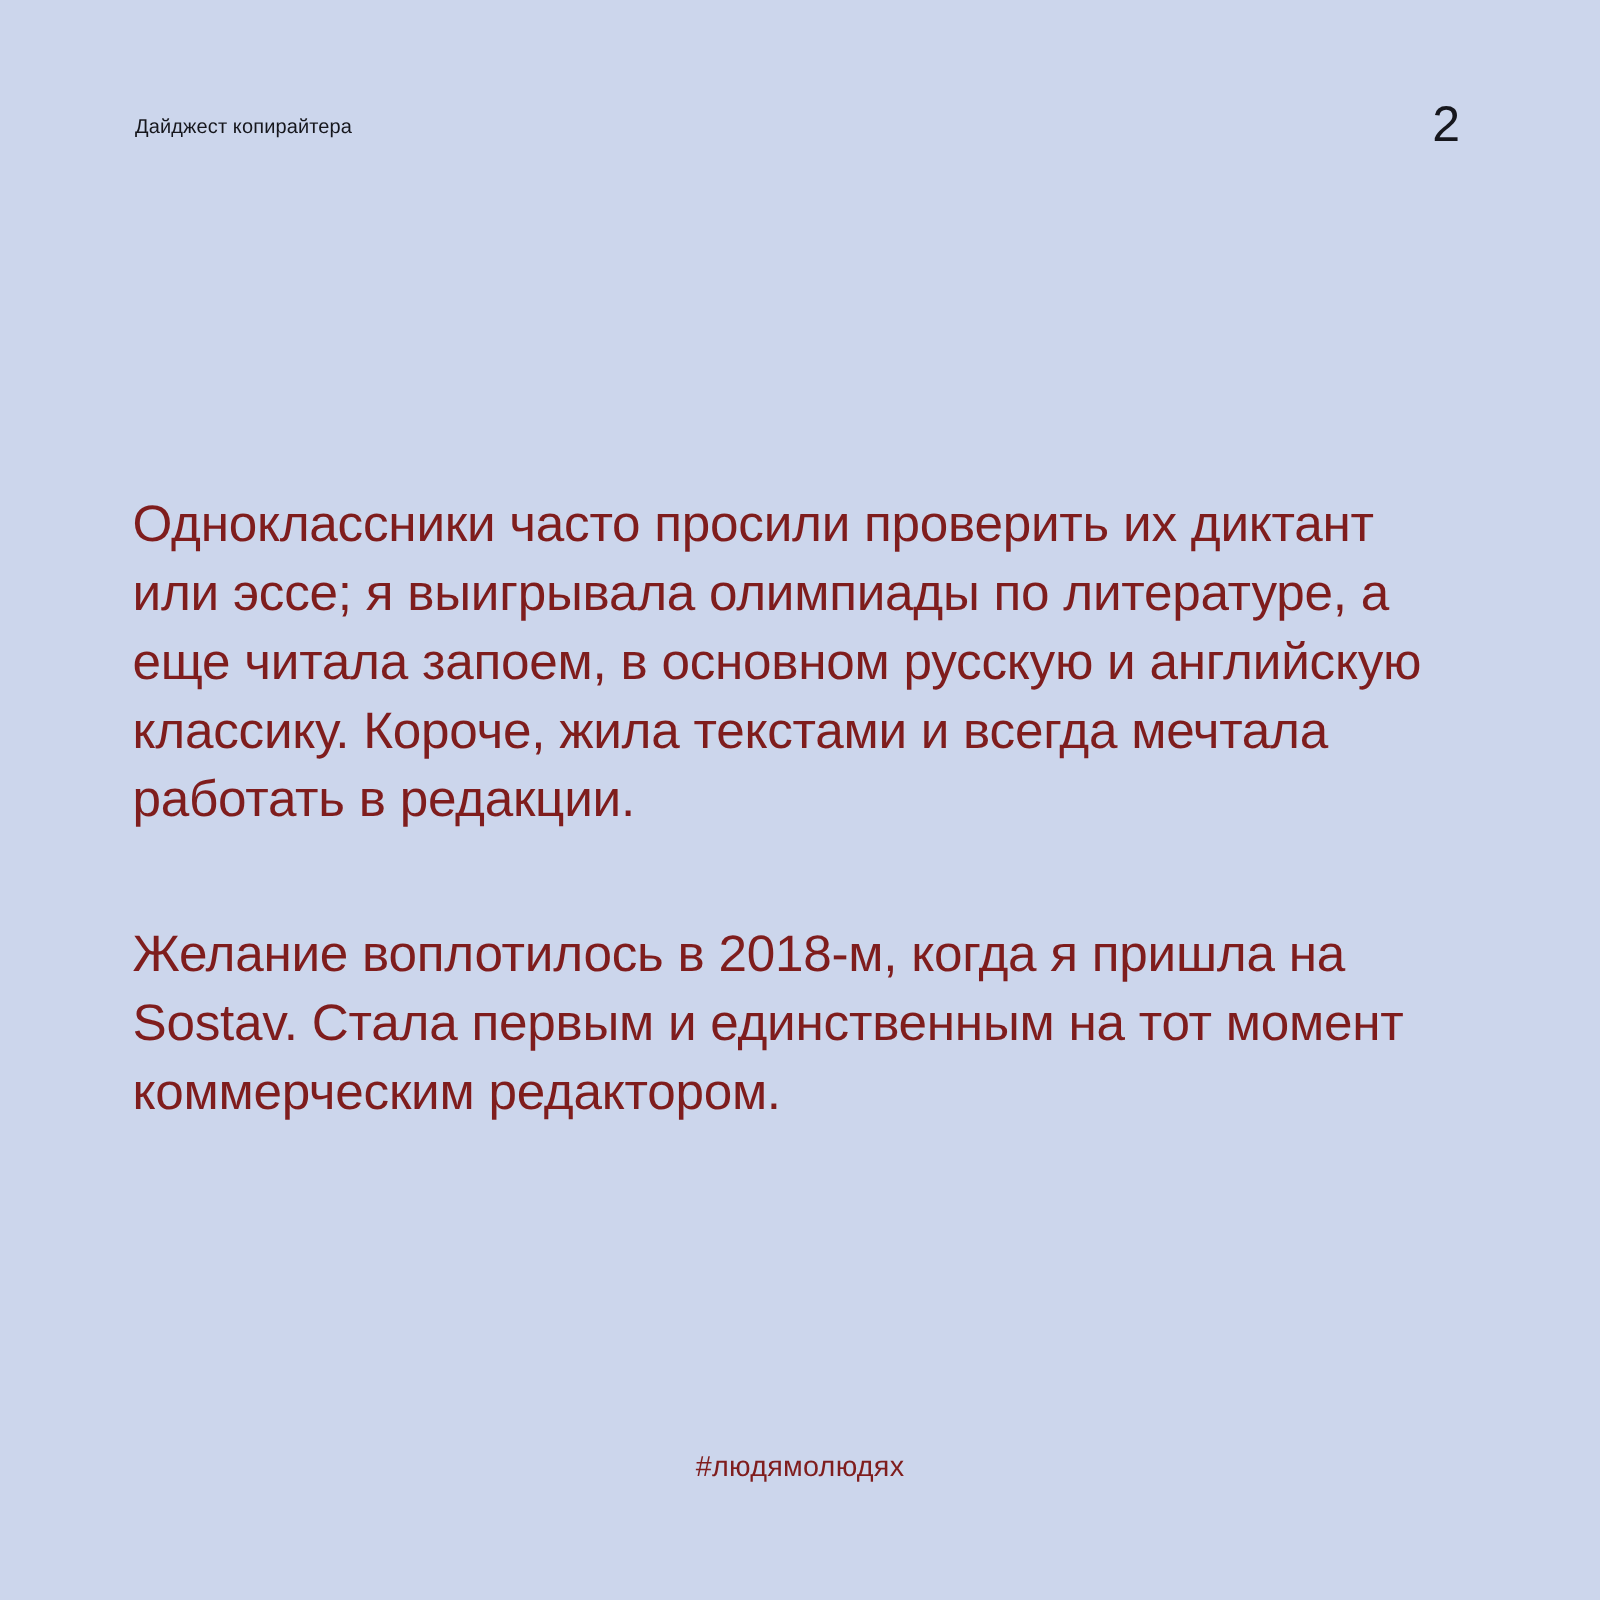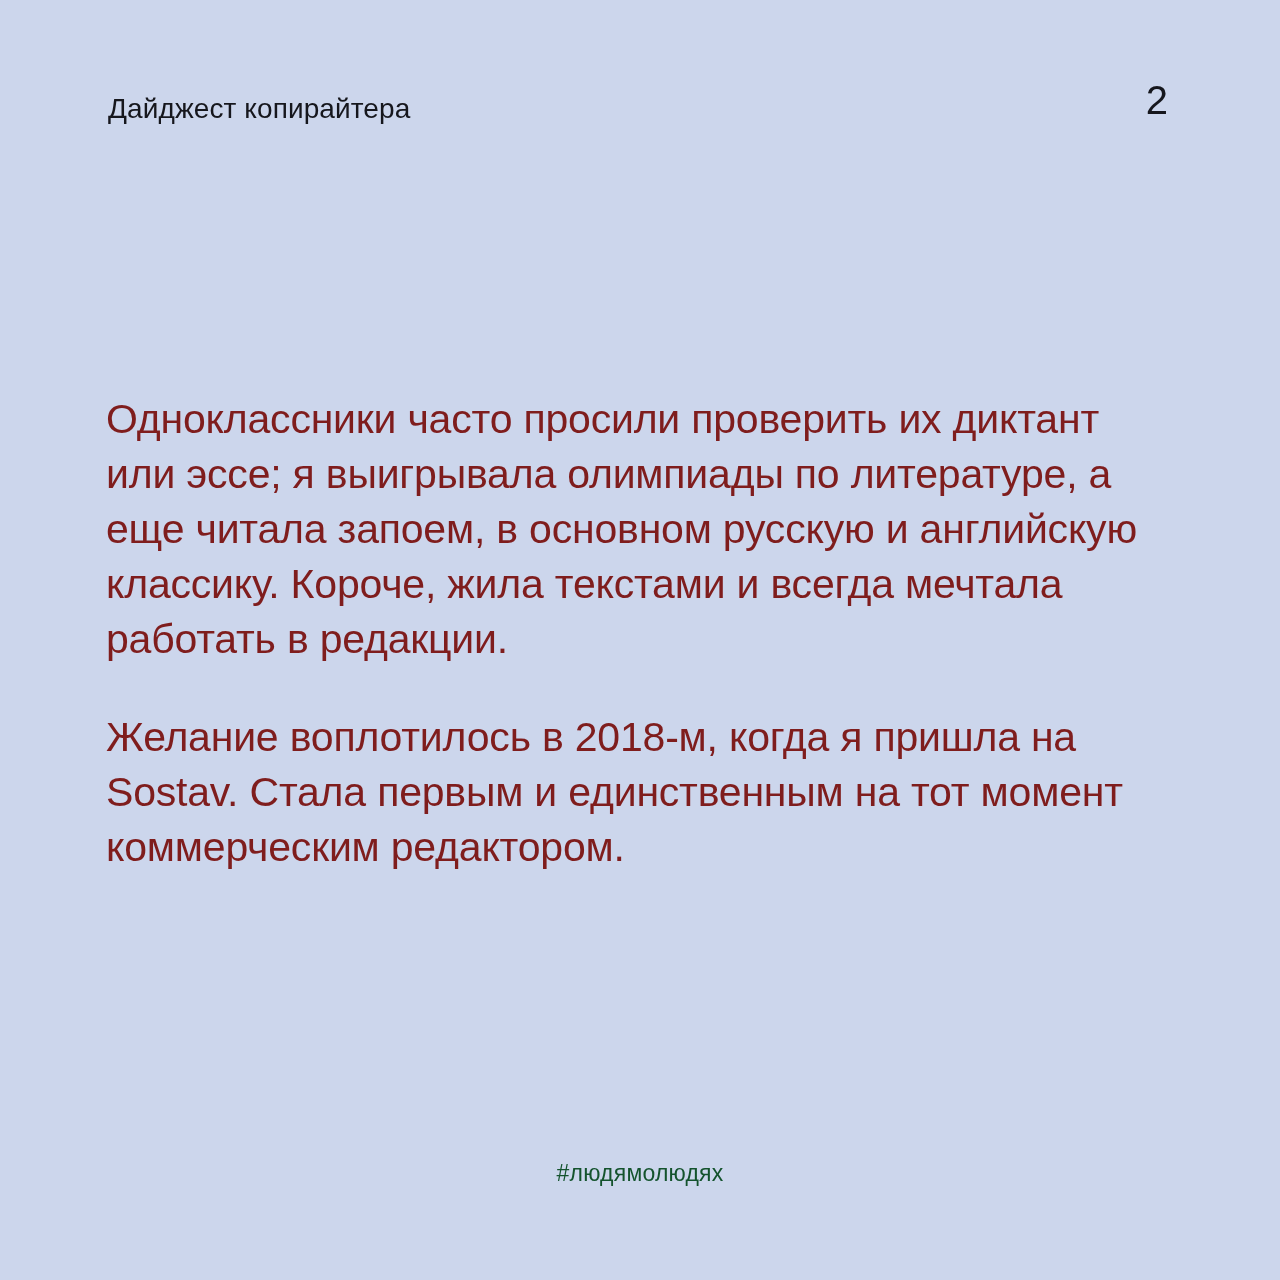--- a/index.html
+++ b/index.html
@@ -24,21 +24,21 @@
   .header {
     position: absolute;
     top: 92px;
     left: 108px;
     right: 108px;
     display: flex;
     align-items: flex-start;
     justify-content: space-between;
   }
   .kicker {
-    font-size: 28px;
+    font-size: 16px;
     line-height: 1.2;
     letter-spacing: 0.1px;
     color: #16171d;
     font-weight: 400;
   }
   .page-number {
     font-size: 40px;
     line-height: 1;
     color: #16171d;
     font-weight: 400;
@@ -53,33 +53,33 @@
   }
   .paragraph {
     font-size: 41px;
     line-height: 55px;
     font-weight: 400;
     letter-spacing: -0.2px;
     color: #7f1d1d;
     margin: 0;
   }
   .paragraph + .paragraph {
-    margin-top: 43px;
+    margin-top: 69px;
   }
   .footer {
     position: absolute;
     left: 0;
     right: 0;
     top: 1160px;
     text-align: center;
   }
   .hashtag {
     font-size: 23px;
     letter-spacing: 0.2px;
-    color: #14532d;
+    color: #7f1d1d;
     font-weight: 400;
   }
 </style>
 </head>
 <body>
 
 <div class="slide">
 
   <div class="header">
     <div class="kicker">Дайджест копирайтера</div>

